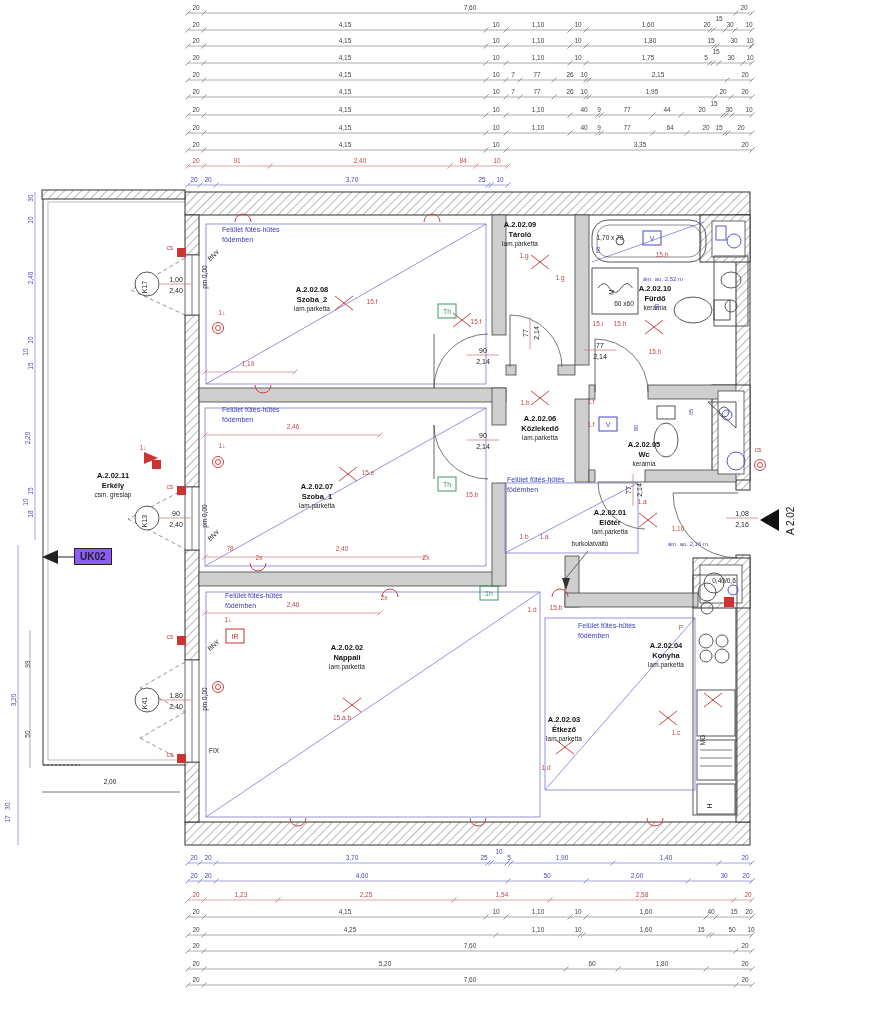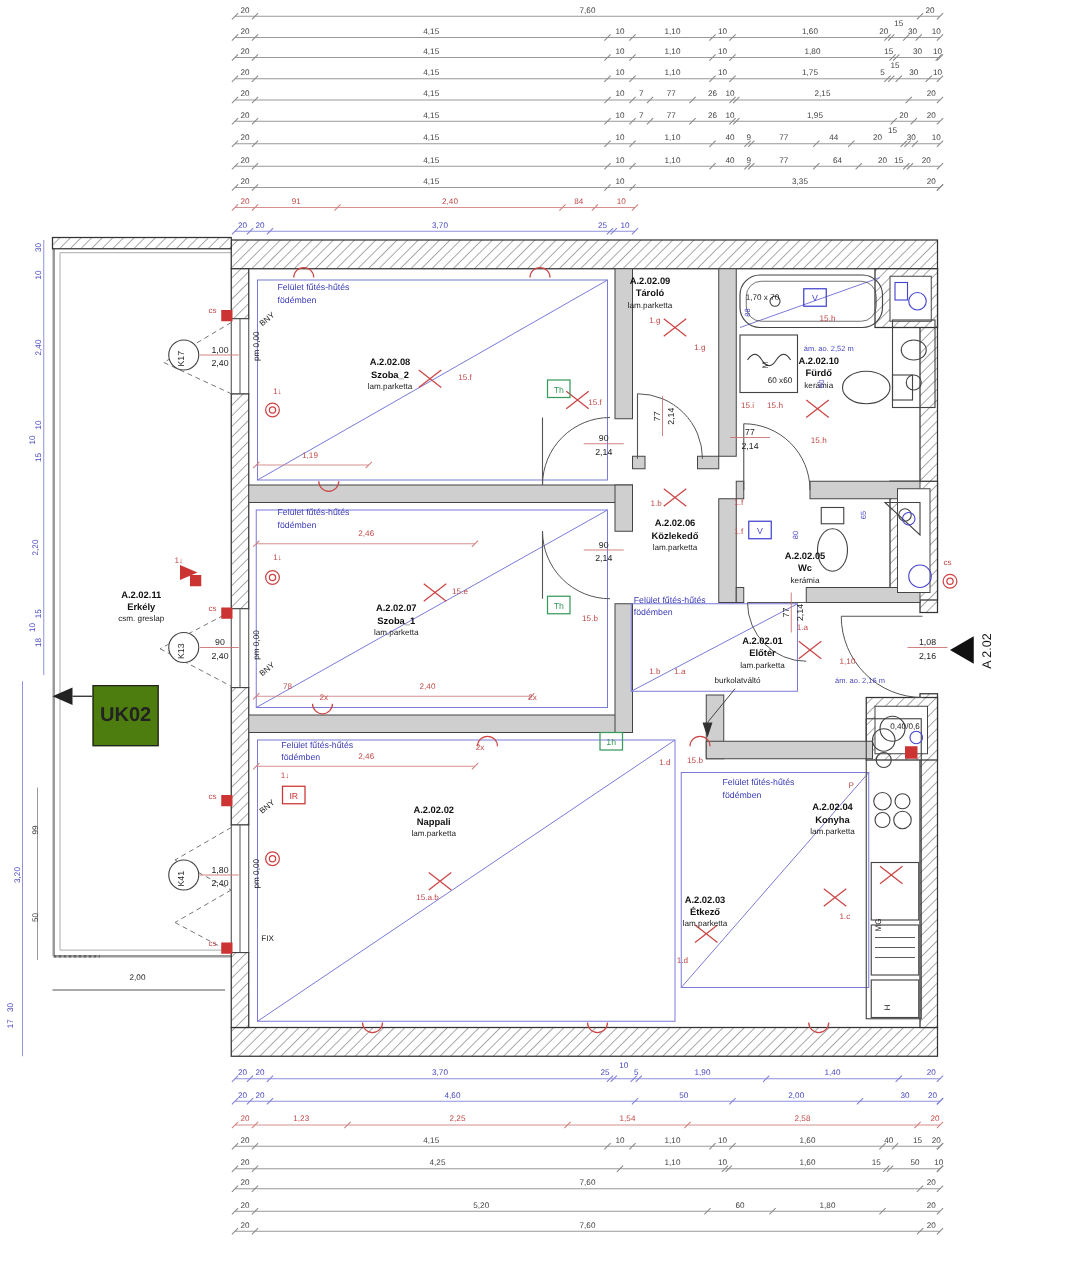--- a/index.html
+++ b/index.html
@@ -1,21 +1,21 @@
 <!DOCTYPE html>
 <html><head>
 <meta charset="utf-8">
 <style>
   html,body{margin:0;padding:0;background:#fff;}
   .canvas{position:relative;width:870px;height:1023px;background:#fff;overflow:hidden;
           font-family:"Liberation Sans",sans-serif;}
   svg{position:absolute;left:0;top:0;}
   svg text{font-family:"Liberation Sans",sans-serif;}
   .uk-label{position:absolute;left:74px;top:548px;border:1.2px solid #222;color:#222;
-            font-size:16px;font-weight:bold;padding:16px 5px;line-height:15px;background:#4d7c0f;z-index:5;}
+            font-size:10px;font-weight:bold;padding:0 5px;line-height:15px;background:#8b5cf6;z-index:5;}
   .entry-label{position:absolute;left:785px;top:535px;font-size:10px;color:#111;
                transform:rotate(-90deg);transform-origin:left top;z-index:5;white-space:nowrap;}
 </style>
 </head>
 <body>
 
 <div class="canvas">
   <svg id="plan" width="870" height="1023" viewBox="0 0 870 1023">
     <defs>
       <pattern id="h45" width="6" height="6" patternUnits="userSpaceOnUse" patternTransform="rotate(45)">

